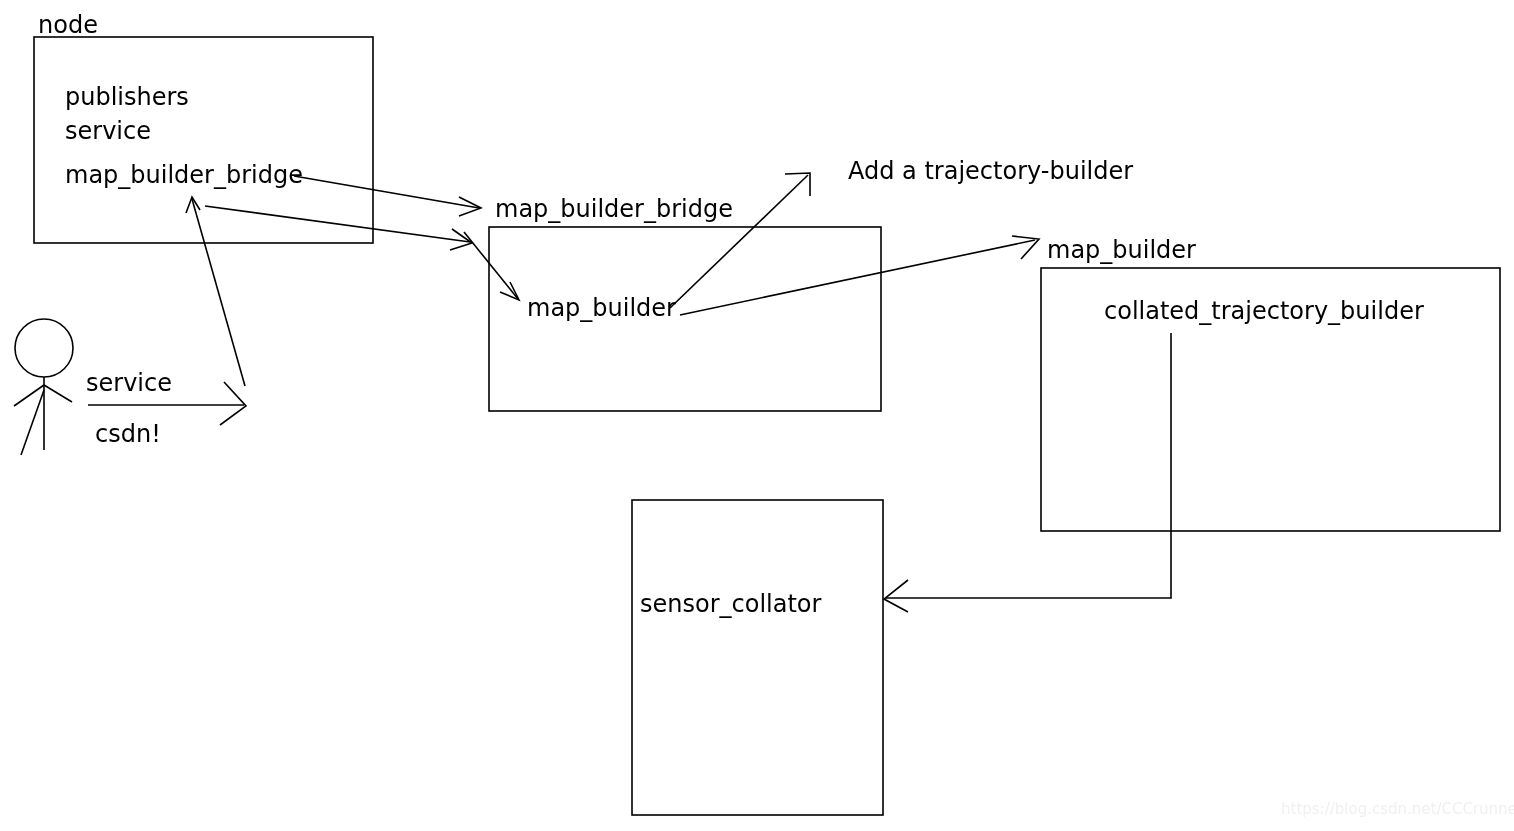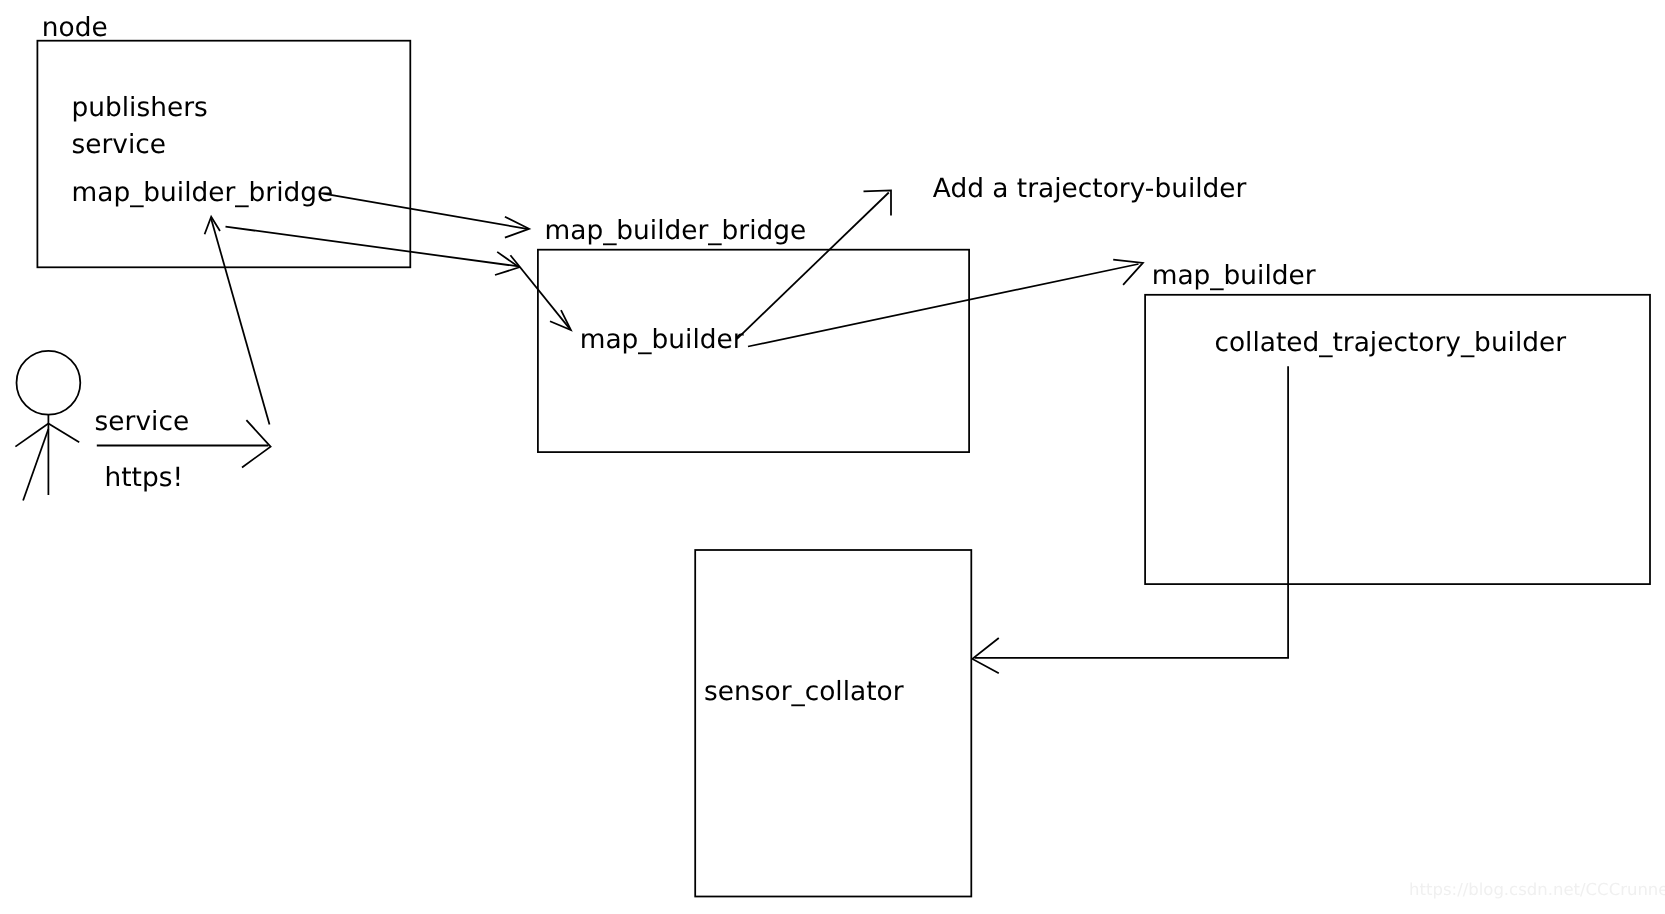--- a/index.html
+++ b/index.html
@@ -119,21 +119,21 @@
   <div class="lbl" style="left:495px; top:197px;">map_builder_bridge</div>
 
   <div class="lbl" style="left:527px; top:296px;">map_builder</div>
 
   <div class="lbl" style="left:848px; top:159px;">Add a trajectory-builder</div>
 
   <div class="lbl" style="left:1047px; top:238px;">map_builder</div>
 
   <div class="lbl" style="left:1104px; top:299px;">collated_trajectory_builder</div>
 
-  <div class="lbl" style="left:640px; top:616px;">sensor_collator</div>
+  <div class="lbl" style="left:640px; top:592px;">sensor_collator</div>
 
   <div class="lbl" style="left:86px; top:371px;">service</div>
 
-  <div class="lbl" style="left:95px; top:422px;">https!</div>
+  <div class="lbl" style="left:95px; top:422px;">csdn!</div>
 
   <div class="watermark">https://blog.csdn.net/CCCrunner</div>
 
 </div>
 
 </body></html>

